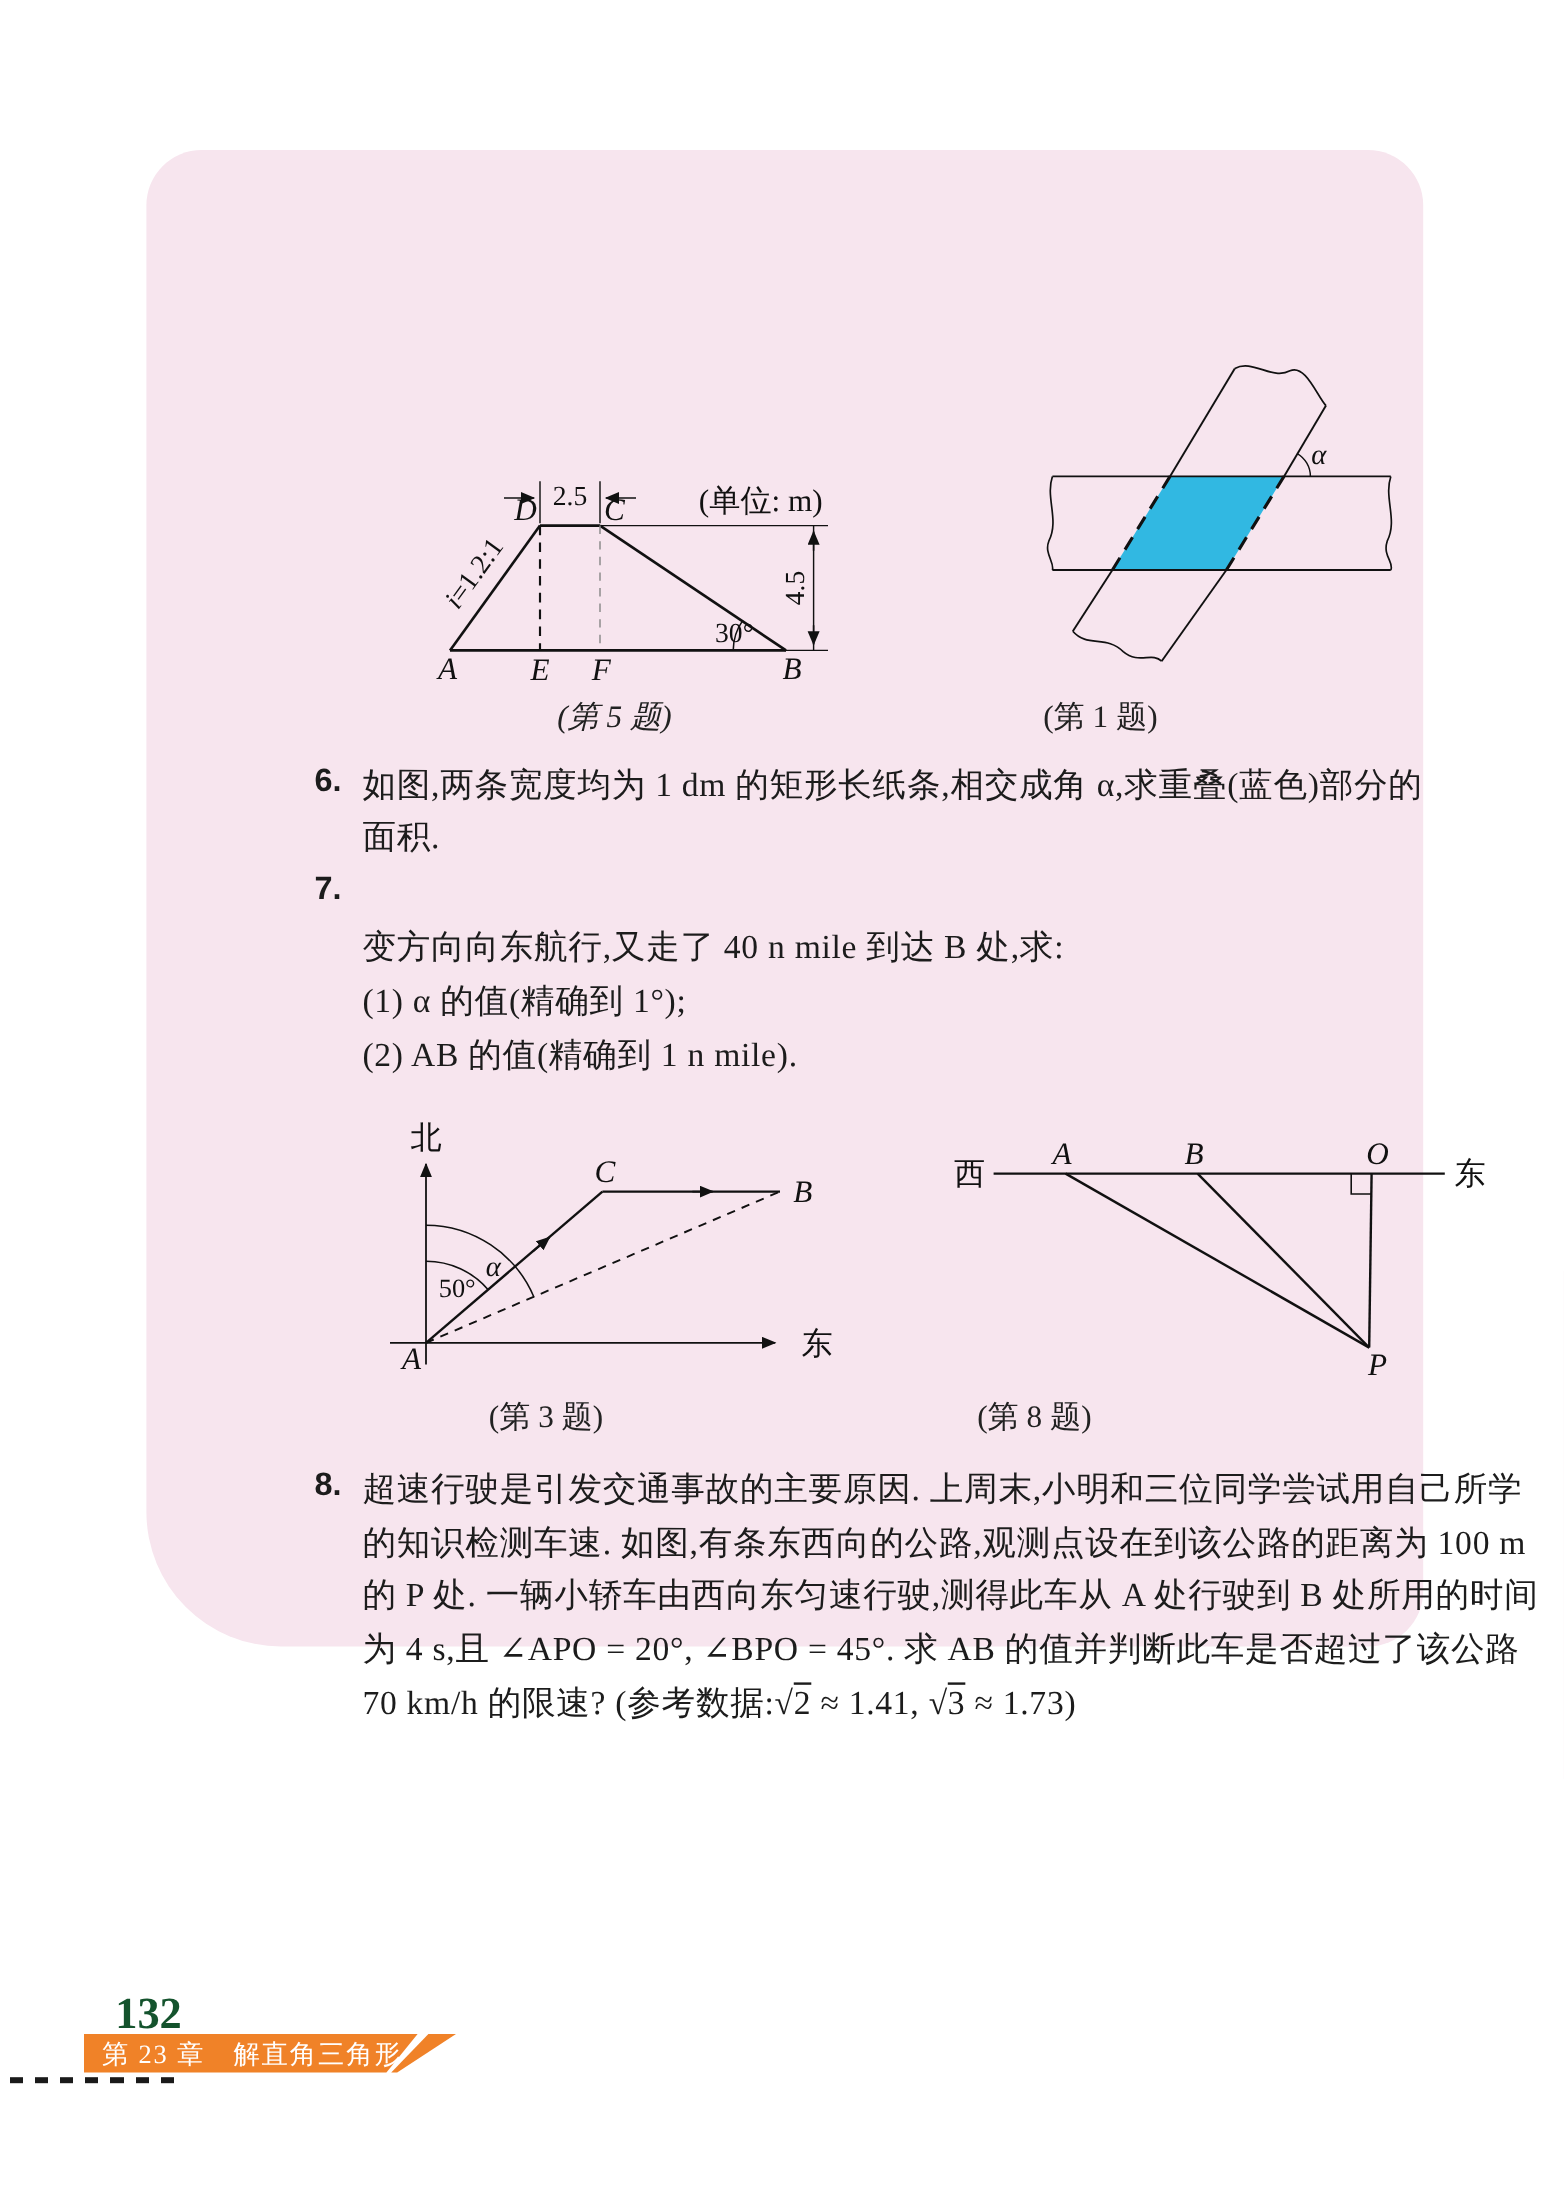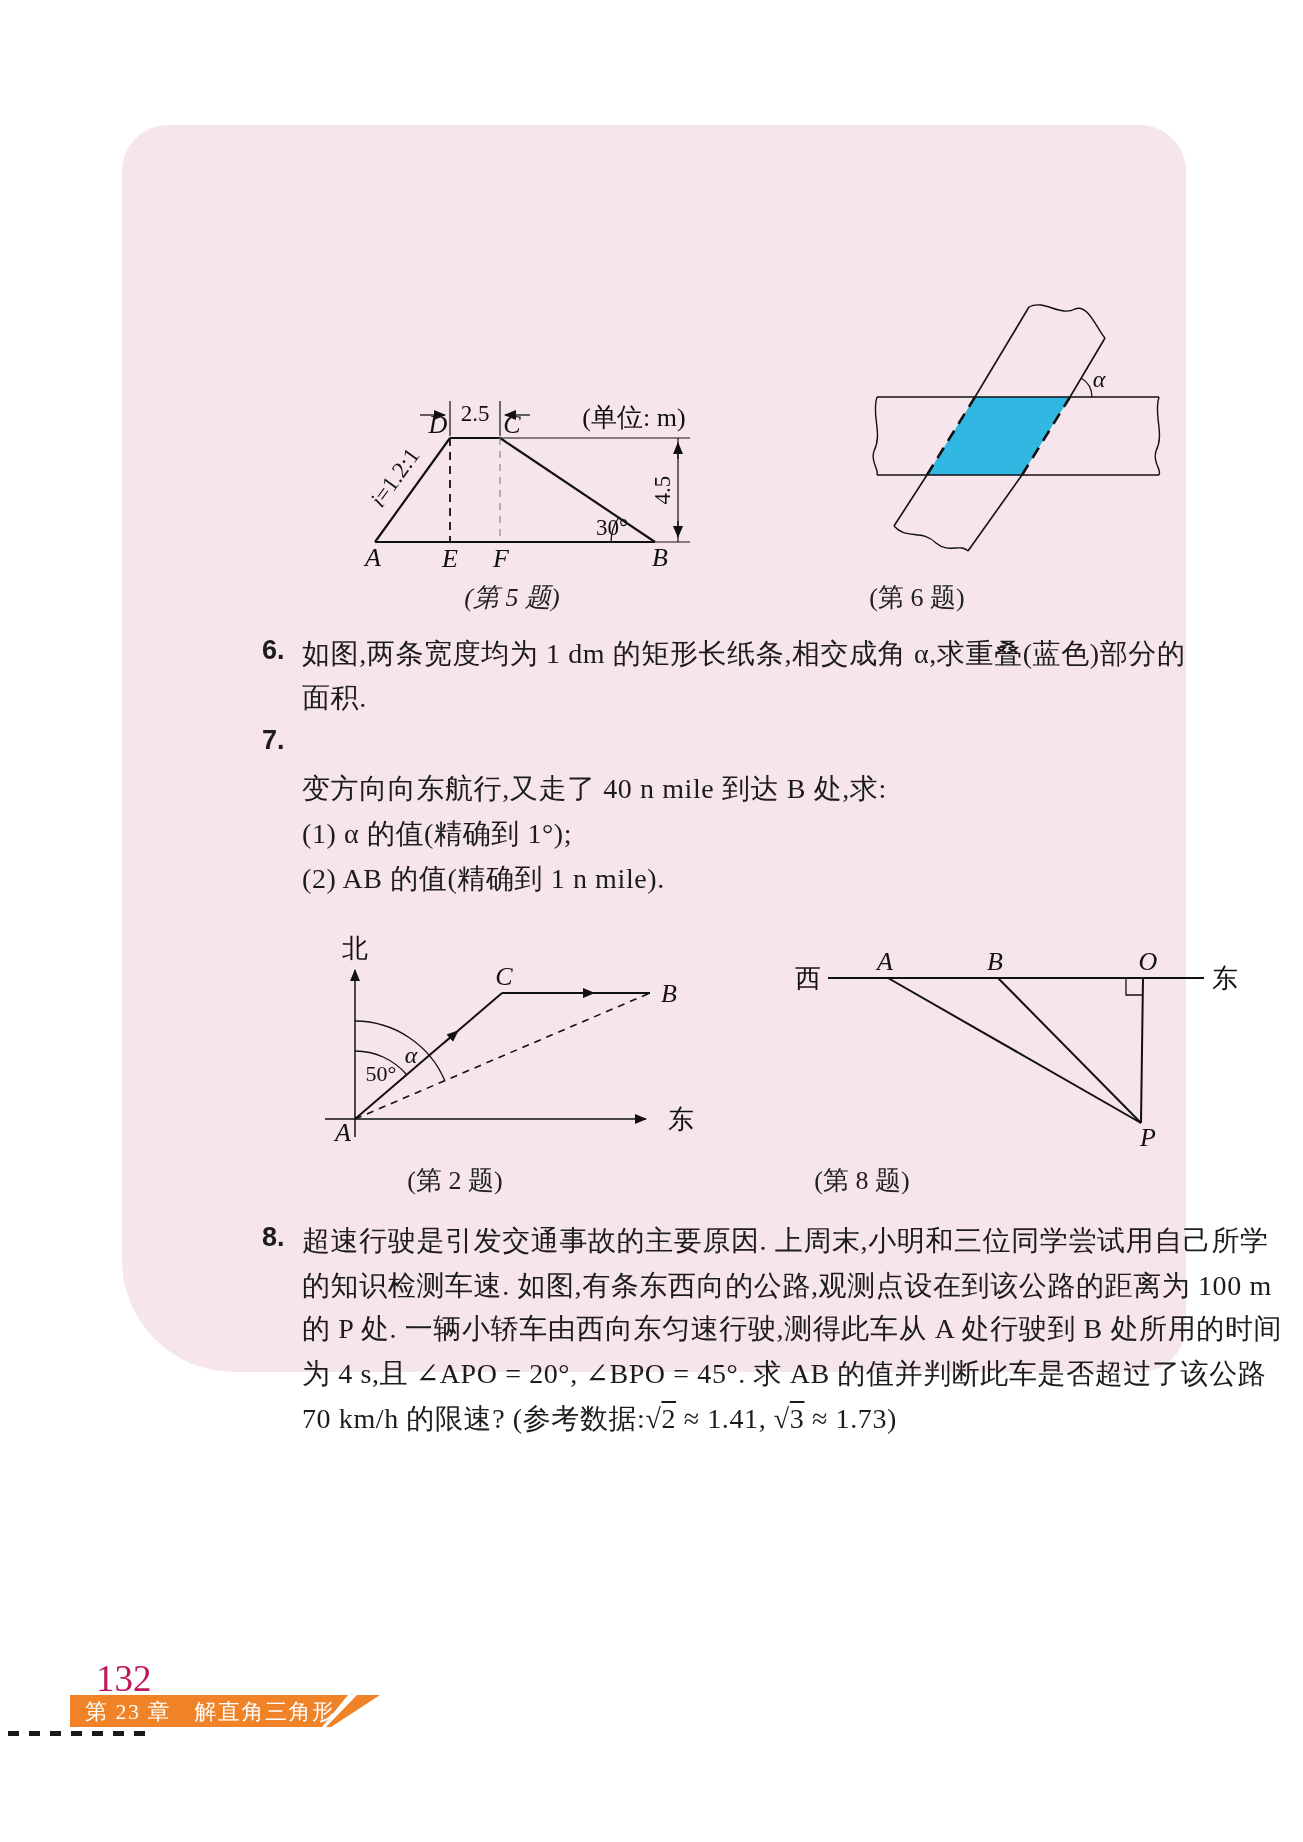--- a/index.html
+++ b/index.html
@@ -11,21 +11,21 @@
   .fig5{left:232px;top:266px;width:360px;height:190px;}
   .fig6{left:700px;top:170px;width:400px;height:310px;}
   .fig7{left:185px;top:805px;width:395px;height:220px;}
   .fig8{left:655px;top:805px;width:465px;height:225px;}
   .caption{position:absolute;width:200px;text-align:center;font-size:26px;color:#222;}
   .cap5{left:290px;top:455px;font-style:italic;} .cap6{left:695px;top:455px;}
   .cap7{left:233px;top:1038px;} .cap8{left:640px;top:1038px;}
   .prob-line{position:absolute;left:180px;font-size:28px;letter-spacing:0.6px;white-space:nowrap;color:#1c1c1c;}
   .pnum{position:absolute;left:-40px;font-family:"Liberation Sans","DejaVu Sans",sans-serif;font-weight:600;font-size:27px;letter-spacing:0;}
   .rad{text-decoration:overline;}
-  .pagenum{position:absolute;left:96px;top:1657px;font-size:37px;color:#be185d;}
+  .pagenum{position:absolute;left:96px;top:1657px;font-size:37px;color:#14532d;font-weight:bold;}
   .banner{position:absolute;left:70px;top:1695px;width:320px;height:33px;}
   .dashes{position:absolute;left:8px;top:1731px;width:140px;height:5px;
           background:repeating-linear-gradient(to right,#1a1a1a 0 11px,transparent 11px 21px);}
   svg text{font-family:"Liberation Serif","DejaVu Serif",serif;}
   .lbl{font-style:italic;font-size:26px;fill:#111;}
   .cjk{font-size:26px;fill:#111;}
   .dim{font-size:23px;fill:#111;}
 </style>
 </head>
 <body>
@@ -143,22 +143,22 @@
 
       <path d="M 1004 853 L 1004 870 L 1021 870" fill="none" stroke="#111" stroke-width="1.3"></path>
 
       <text class="lbl" x="763" y="845" text-anchor="middle">A</text>
       <text class="lbl" x="873" y="845" text-anchor="middle">B</text>
       <text class="lbl" x="1026" y="845" text-anchor="middle">O</text>
       <text class="lbl" x="1026" y="1021" text-anchor="middle">P</text>
     </svg>
 
     <div class="caption cap5">(第 5 题)</div>
-    <div class="caption cap6">(第 6 题)</div>
-    <div class="caption cap7">(第 2 题)</div>
+    <div class="caption cap6">(第 1 题)</div>
+    <div class="caption cap7">(第 3 题)</div>
     <div class="caption cap8">(第 8 题)</div>
 
     <div class="prob-line" style="top:510px">
       <span class="pnum">6.</span>
       <span>如图,两条宽度均为 1 dm 的矩形长纸条,相交成角 α,求重叠(蓝色)部分的</span>
     </div>
     <div class="prob-line" style="top:554px">
       <span>面积.</span>
     </div>
 

